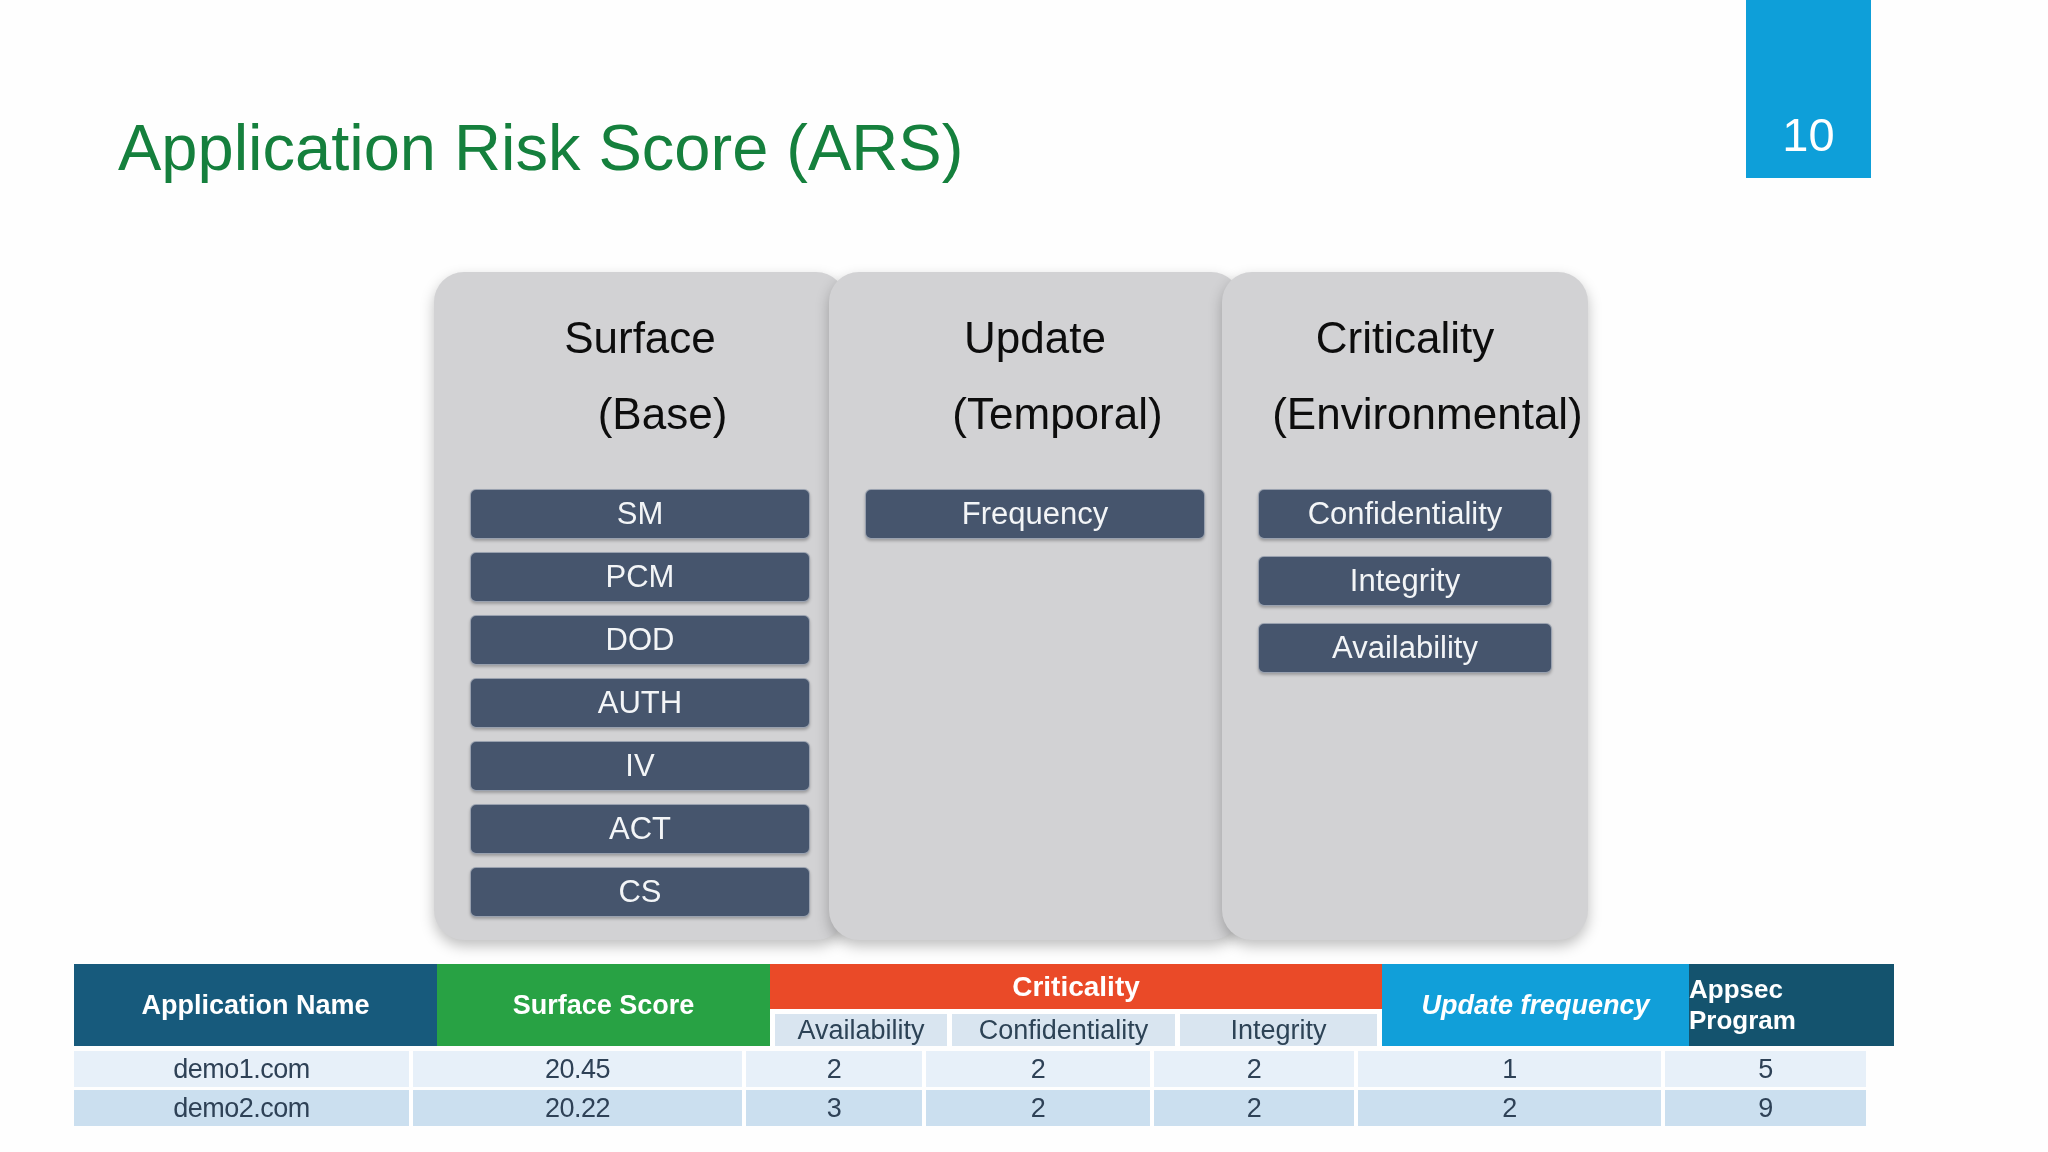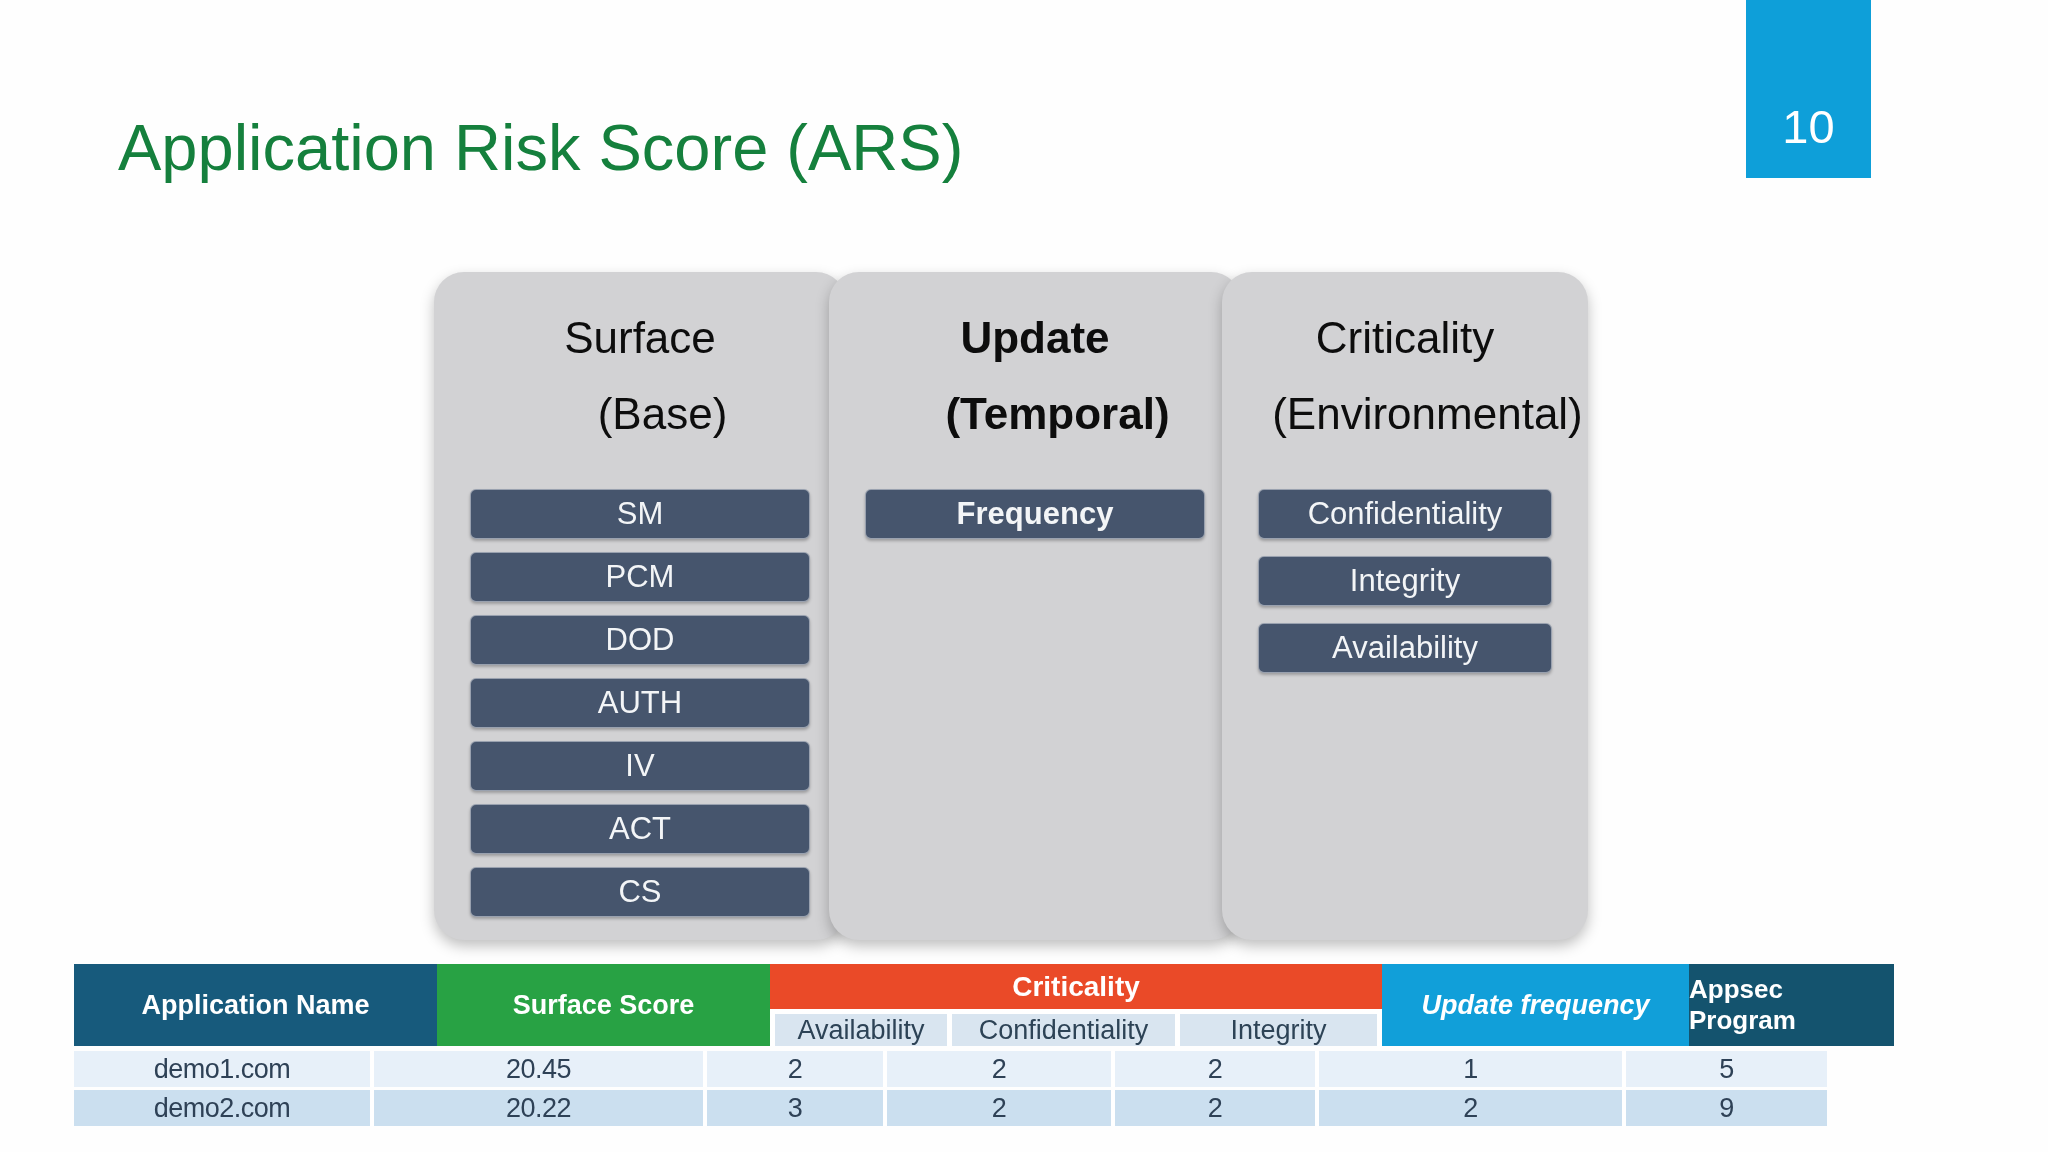--- a/index.html
+++ b/index.html
@@ -17,30 +17,30 @@
     font-size:65px;font-weight:400;color:#15803d;
     letter-spacing:0;
   }
 
   
   .page-box{
     position:absolute;left:1746px;top:0;width:125px;height:178px;
     background:#0e9fd9;
     display:flex;flex-direction:column;justify-content:flex-end;align-items:center;
   }
-  .page-box span{color:#ffffff;font-size:47px;padding-bottom:24px;}
+  .page-box span{color:#ffffff;font-size:47px;padding-bottom:16px;}
 
   
   .card{
     position:absolute;top:272px;height:668px;width:412px;
     background:#d2d2d4;border-radius:30px;
     box-shadow:0 6px 14px rgba(0,0,0,0.25);
   }
   .card-surface{left:434px;}
-  .card-update{left:829px;font-weight:bold;}
+  .card-update{left:829px;}
   .card-criticality{left:1222px;width:366px;}
   .card-title{
     height:206px;box-sizing:border-box;padding-top:36px;
     display:flex;flex-direction:column;align-items:center;
     color:#0d0d0d;
   }
   .card-title .line{font-size:44px;line-height:60px;}
   .card-title .line + .line{margin-top:16px;margin-left:45px;}
   .pills{padding:11px 36px;display:flex;flex-direction:column;}
   .pill{
@@ -87,21 +87,21 @@
   .tr{display:flex;height:36px;}
   .tr + .tr{margin-top:3px;}
   .td{
     display:flex;align-items:center;justify-content:center;
     font-size:27px;color:#2e4156;box-sizing:border-box;
     letter-spacing:-0.5px;
   }
   .td + .td{border-left:4px solid #ffffff;}
   .row-odd .td{background:#e7f0f9;}
   .row-even .td{background:#cbdfef;}
-  .td-app{width:296px;}
+  .td-app{width:335px;}
   .td-surface{width:333px;}
   .td-availability{width:180px;}
   .td-confidentiality{width:228px;}
   .td-integrity{width:204px;}
   .td-update{width:307px;}
   .td-appsec{width:205px;}
 </style>
 </head>
 <body>
 

